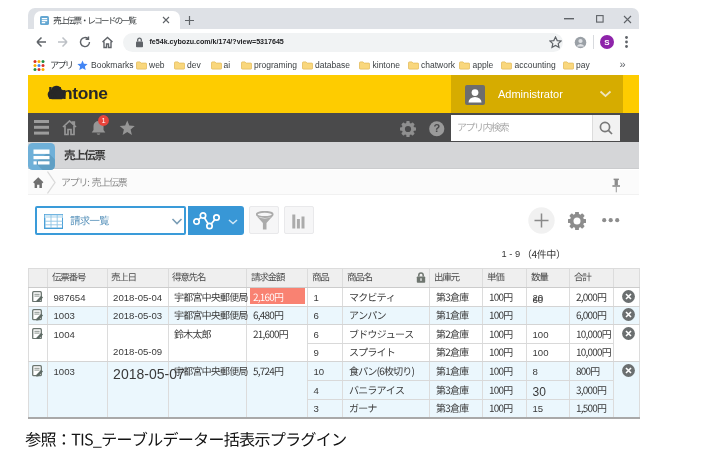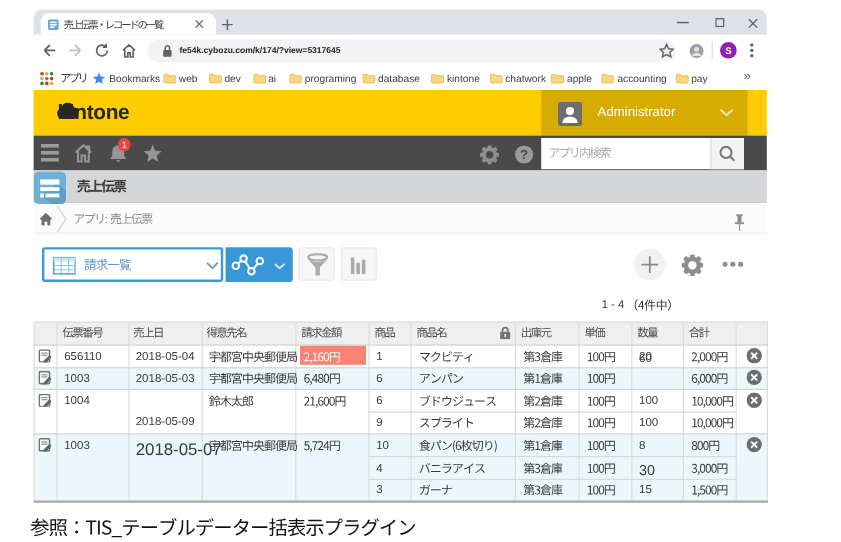--- a/index.html
+++ b/index.html
@@ -427,21 +427,21 @@
       <rect x="7.07" y="-0.20" width="3.86" height="5.98" rx="0.97" fill="#8d8d8d" transform="rotate(225 9 9)"></rect>
       <rect x="7.07" y="-0.20" width="3.86" height="5.98" rx="0.97" fill="#8d8d8d" transform="rotate(270 9 9)"></rect>
       <rect x="7.07" y="-0.20" width="3.86" height="5.98" rx="0.97" fill="#8d8d8d" transform="rotate(315 9 9)"></rect>
       <circle cx="9" cy="9" r="3.5" fill="#fff"></circle>
     </svg>
     <svg style="position:absolute;left:601.5px;top:218.4px" width="20" height="5" viewBox="0 0 20 5">
       <circle cx="2.2" cy="2.2" r="2.1" fill="#8d8d8d"></circle>
       <circle cx="8.7" cy="2.2" r="2.1" fill="#8d8d8d"></circle>
       <circle cx="15.2" cy="2.2" r="2.1" fill="#8d8d8d"></circle>
     </svg>
-    <div style="position:absolute;left:501.5px;top:250.3px;font-family:'Liberation Sans',sans-serif;font-size:9.3px;line-height:1;color:#333333;font-weight:400;white-space:nowrap">1 - 4</div>
+    <div style="position:absolute;left:501.5px;top:250.3px;font-family:'Liberation Sans',sans-serif;font-size:9.3px;line-height:1;color:#333333;font-weight:400;white-space:nowrap">1 - 9</div>
     <svg style="position:absolute;left:521.5px;top:249.3px;overflow:visible" width="43.6" height="11.9" viewBox="0 -900 4403 1200">
       <g fill="#333333" transform="scale(1,-1)">
         <use href="#g25" x="0"></use>
         <use href="#g26" x="970"></use>
         <use href="#g27" x="1494"></use>
         <use href="#g28" x="2464"></use>
         <use href="#g29" x="3434"></use>
       </g>
     </svg>
     <div style="position:absolute;left:28px;top:267.5px;width:610.5px;height:19.5px;background:#efefef"></div>
@@ -577,21 +577,21 @@
     <svg style="position:absolute;left:31.5px;top:365.0px" width="11.5" height="11.5" viewBox="0 0 11.5 11.5">
       <rect x="0.7" y="0.7" width="8.6" height="10" rx="1" fill="#fff" stroke="#6b7570" stroke-width="1.3"></rect>
 <rect x="2.4" y="2.8" width="5.2" height="1" fill="#8a938e"></rect>
       <rect x="2.4" y="4.6" width="5.2" height="1" fill="#8a938e"></rect>
 <path d="M4.6 9.4 L9.2 4.8 L11 6.6 L6.4 11.2 L4.2 11.5 Z" fill="#5d6a64"></path>
     </svg>
     <svg style="position:absolute;left:621.5px;top:364.2px" width="13" height="13" viewBox="0 0 13 13">
       <circle cx="6.5" cy="6.5" r="6.4" fill="#6b6f70"></circle>
       <path d="M4 4 L9 9 M9 4 L4 9" stroke="#fff" stroke-width="1.6"></path>
     </svg>
-    <div style="position:absolute;left:53.5px;top:292.5px;font-family:'Liberation Sans',sans-serif;font-size:9.6px;line-height:1;color:#3a3a3a;font-weight:400;white-space:nowrap">656110</div>
+    <div style="position:absolute;left:53.5px;top:292.5px;font-family:'Liberation Sans',sans-serif;font-size:9.6px;line-height:1;color:#3a3a3a;font-weight:400;white-space:nowrap">987654</div>
     <div style="position:absolute;left:113.1px;top:292.5px;font-family:'Liberation Sans',sans-serif;font-size:9.6px;line-height:1;color:#3a3a3a;font-weight:400;white-space:nowrap">2018-05-04</div>
     <div style="position:absolute;left:53.5px;top:311.1px;font-family:'Liberation Sans',sans-serif;font-size:9.6px;line-height:1;color:#3a3a3a;font-weight:400;white-space:nowrap">1003</div>
     <div style="position:absolute;left:113.1px;top:311.1px;font-family:'Liberation Sans',sans-serif;font-size:9.6px;line-height:1;color:#3a3a3a;font-weight:400;white-space:nowrap">2018-05-03</div>
     <div style="position:absolute;left:53.5px;top:329.7px;font-family:'Liberation Sans',sans-serif;font-size:9.6px;line-height:1;color:#3a3a3a;font-weight:400;white-space:nowrap">1004</div>
     <div style="position:absolute;left:113.1px;top:347px;font-family:'Liberation Sans',sans-serif;font-size:9.6px;line-height:1;color:#3a3a3a;font-weight:400;white-space:nowrap">2018-05-09</div>
     <div style="position:absolute;left:53.5px;top:366.9px;font-family:'Liberation Sans',sans-serif;font-size:9.6px;line-height:1;color:#3a3a3a;font-weight:400;white-space:nowrap">1003</div>
     <div style="position:absolute;left:113.1px;top:366.9px;font-family:'Liberation Sans',sans-serif;font-size:14px;line-height:1;color:#3a3a3a;font-weight:400;white-space:nowrap">2018-05-07</div>
     <svg style="position:absolute;left:174.2px;top:291.6px;overflow:visible" width="73.6" height="12.0" viewBox="0 -900 7360 1200">
       <g fill="#3a3a3a" transform="scale(1,-1)">
         <use href="#g50" x="0"></use>

